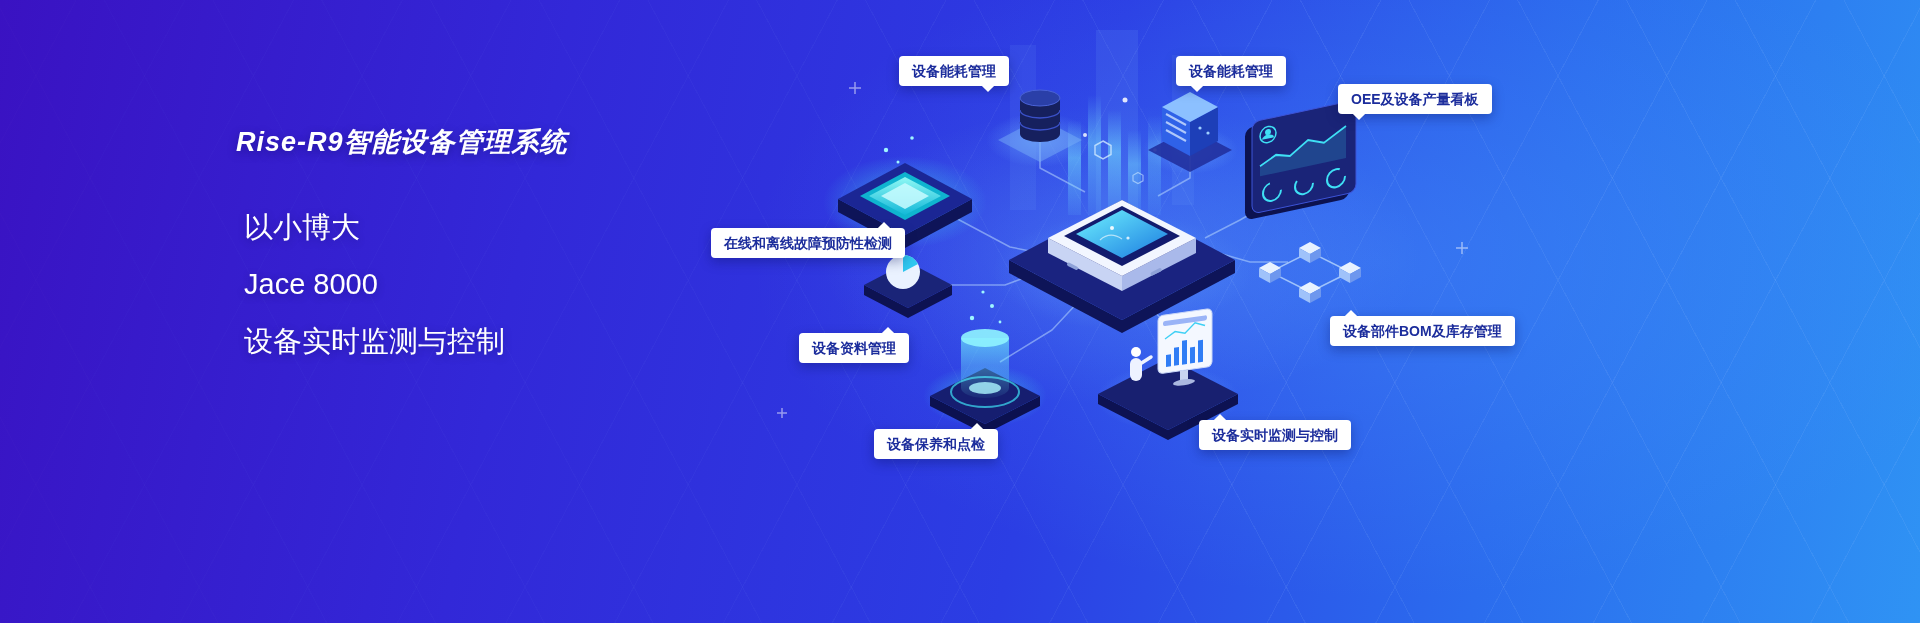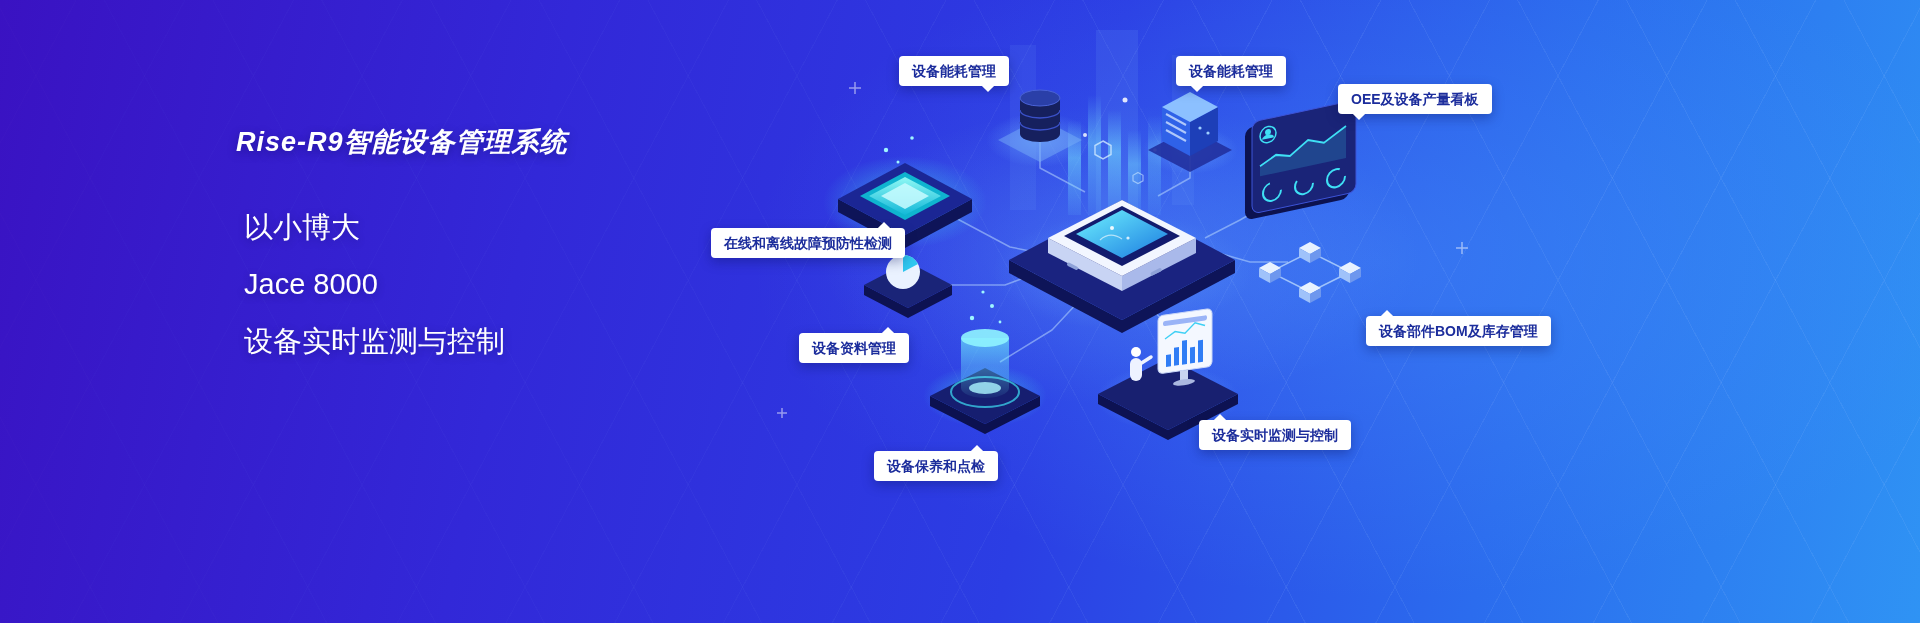--- a/index.html
+++ b/index.html
@@ -44,23 +44,23 @@
   }
   .tail-br::after{bottom:-4px;right:16px;}
   .tail-bl::after{bottom:-4px;left:16px;}
   .tail-tr::after{top:-4px;right:16px;}
   .tail-tl::after{top:-4px;left:16px;}
   .callout-1{left:899px;top:56px;}
   .callout-2{left:1176px;top:56px;}
   .callout-3{left:1338px;top:84px;}
   .callout-4{left:711px;top:228px;}
   .callout-5{left:799px;top:333px;}
-  .callout-6{left:874px;top:451px;text-align:center;}
+  .callout-6{left:874px;top:429px;text-align:center;}
   .callout-7{left:1199px;top:420px;}
-  .callout-8{left:1330px;top:316px;margin-left:36px;}
+  .callout-8{left:1330px;top:316px;}
 </style>
 </head>
 <body>
 
 <div class="banner">
 
   <div class="grid-overlay"></div>
 
   <h1 class="hero-title">Rise-R9智能设备管理系统</h1>
 

